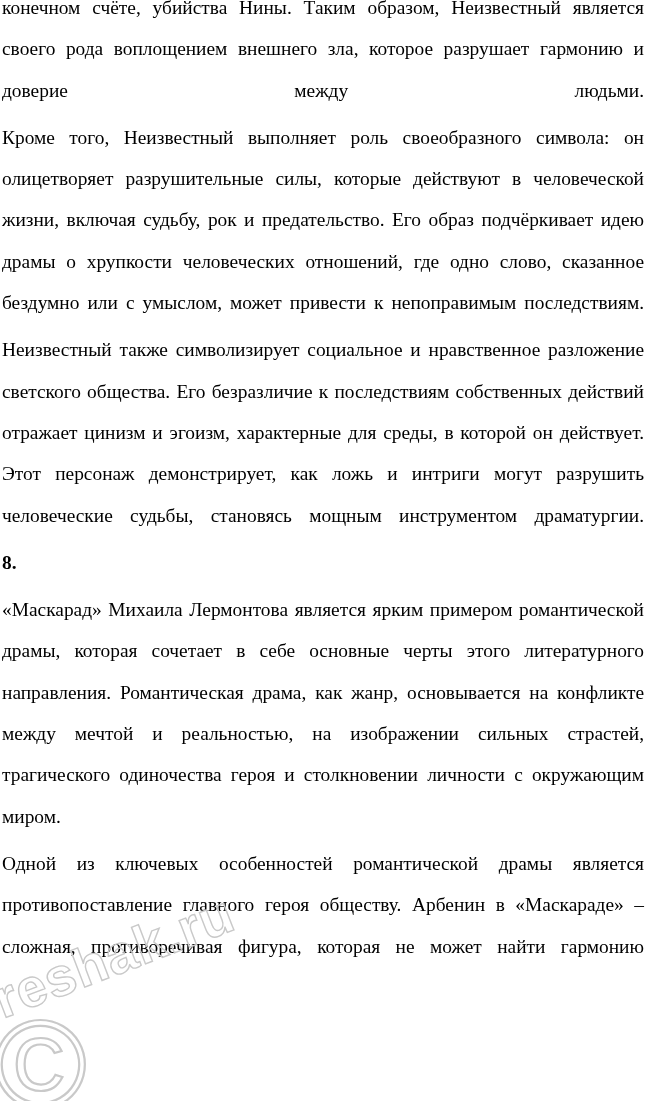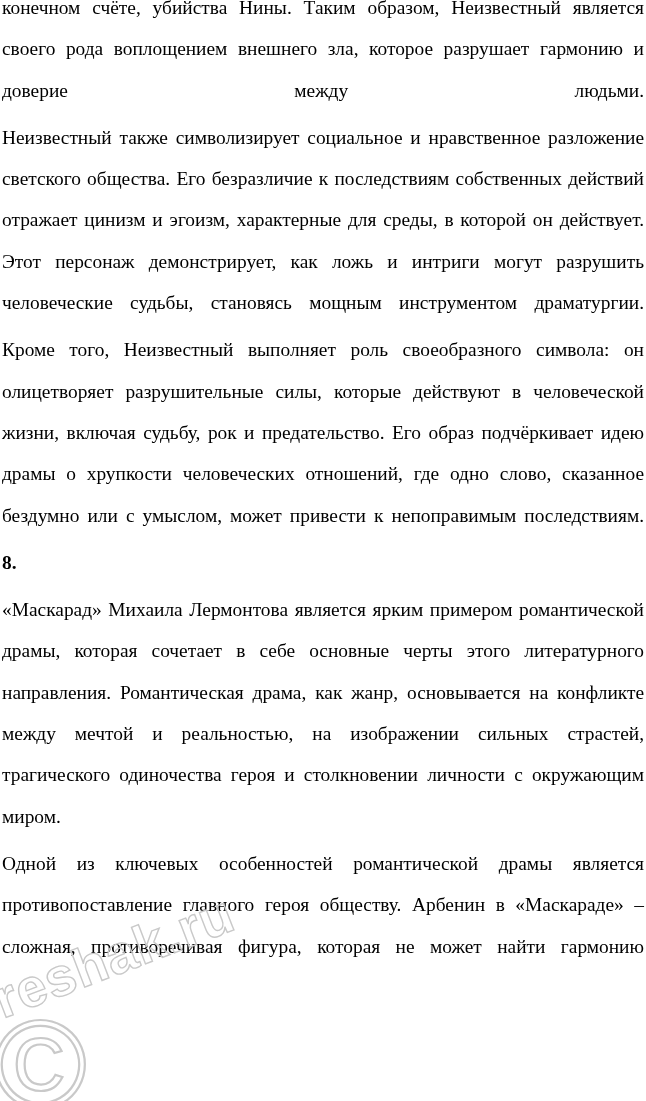--- a/index.html
+++ b/index.html
@@ -97,23 +97,23 @@
 </style>
 </head>
 <body>
 
 <div id="page">
 
   <div id="content">
 
     <p class="para justify-all">конечном счёте, убийства Нины. Таким образом, Неизвестный является своего рода воплощением внешнего зла, которое разрушает гармонию и доверие между людьми.</p>
 
+    <p class="para justify-all">Кроме того, Неизвестный выполняет роль своеобразного символа: он олицетворяет разрушительные силы, которые действуют в человеческой жизни, включая судьбу, рок и предательство. Его образ подчёркивает идею драмы о хрупкости человеческих отношений, где одно слово, сказанное бездумно или с умыслом, может привести к непоправимым последствиям.</p>
+
     <p class="para justify-all">Неизвестный также символизирует социальное и нравственное разложение светского общества. Его безразличие к последствиям собственных действий отражает цинизм и эгоизм, характерные для среды, в которой он действует. Этот персонаж демонстрирует, как ложь и интриги могут разрушить человеческие судьбы, становясь мощным инструментом драматургии.</p>
-
-    <p class="para justify-all">Кроме того, Неизвестный выполняет роль своеобразного символа: он олицетворяет разрушительные силы, которые действуют в человеческой жизни, включая судьбу, рок и предательство. Его образ подчёркивает идею драмы о хрупкости человеческих отношений, где одно слово, сказанное бездумно или с умыслом, может привести к непоправимым последствиям.</p>
 
 
     <p class="heading">8.</p>
 
     <p class="para after-heading justify-all">«Маскарад» Михаила Лермонтова является ярким примером романтической драмы, которая сочетает в себе основные черты этого литературного направления. Романтическая драма, как жанр, основывается на конфликте между мечтой и реальностью, на изображении сильных страстей, трагического одиночества героя и столкновении личности с окружающим миром.</p>
 
     <p class="para justify-all">Одной из ключевых особенностей романтической драмы является противопоставление главного героя обществу. Арбенин в «Маскараде» – сложная, противоречивая фигура, которая не может найти гармонию</p>
 
   </div>
 

